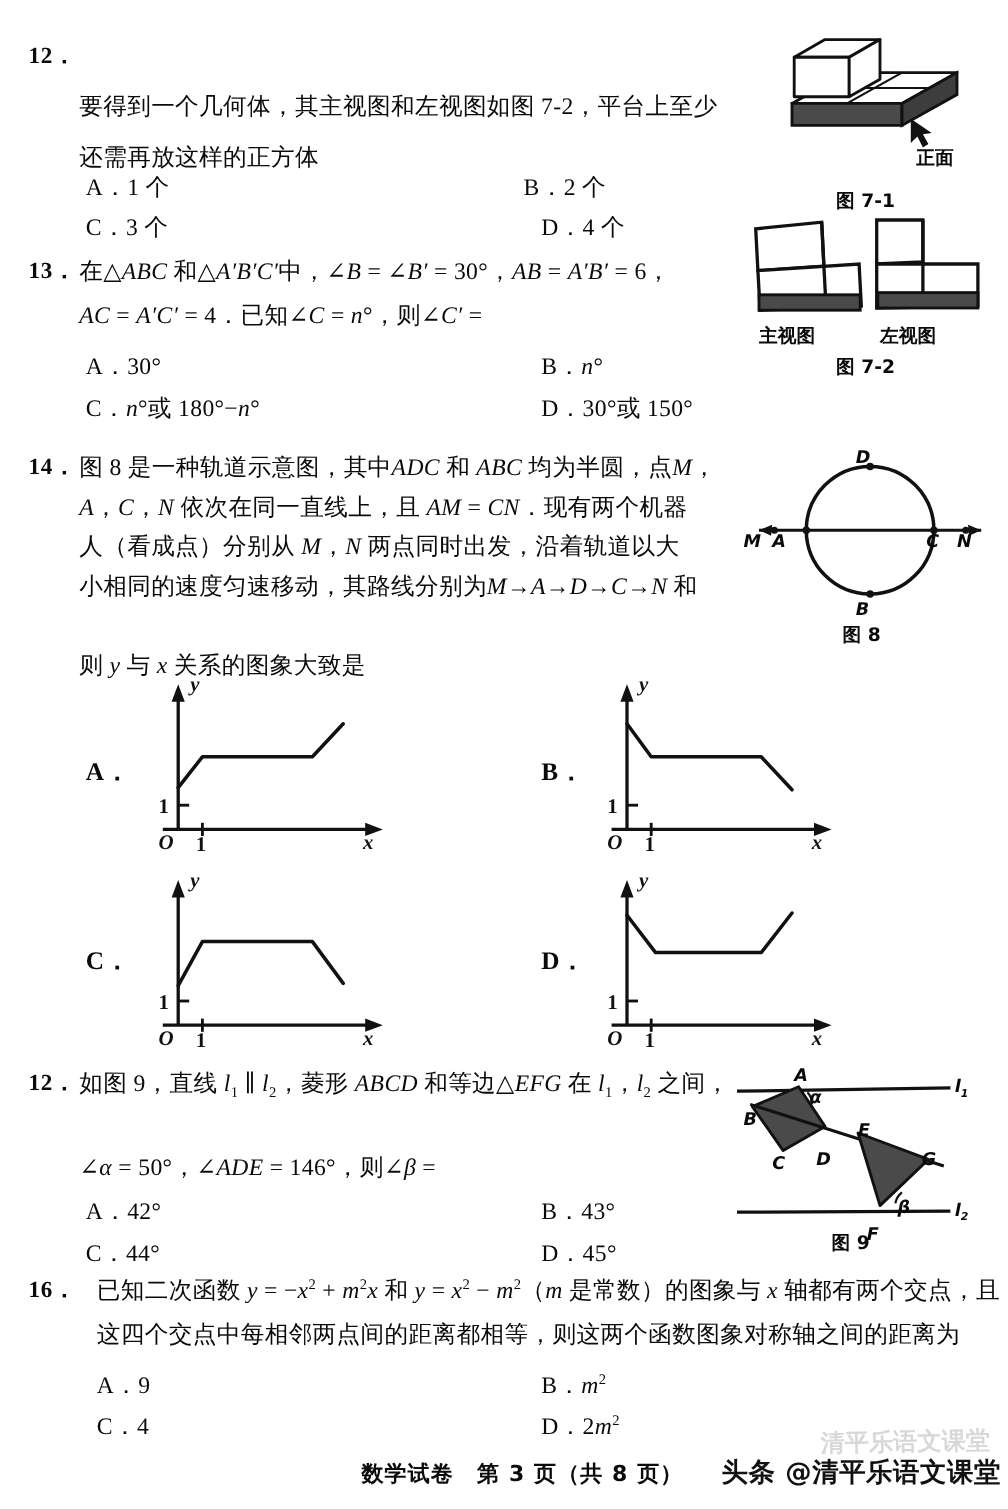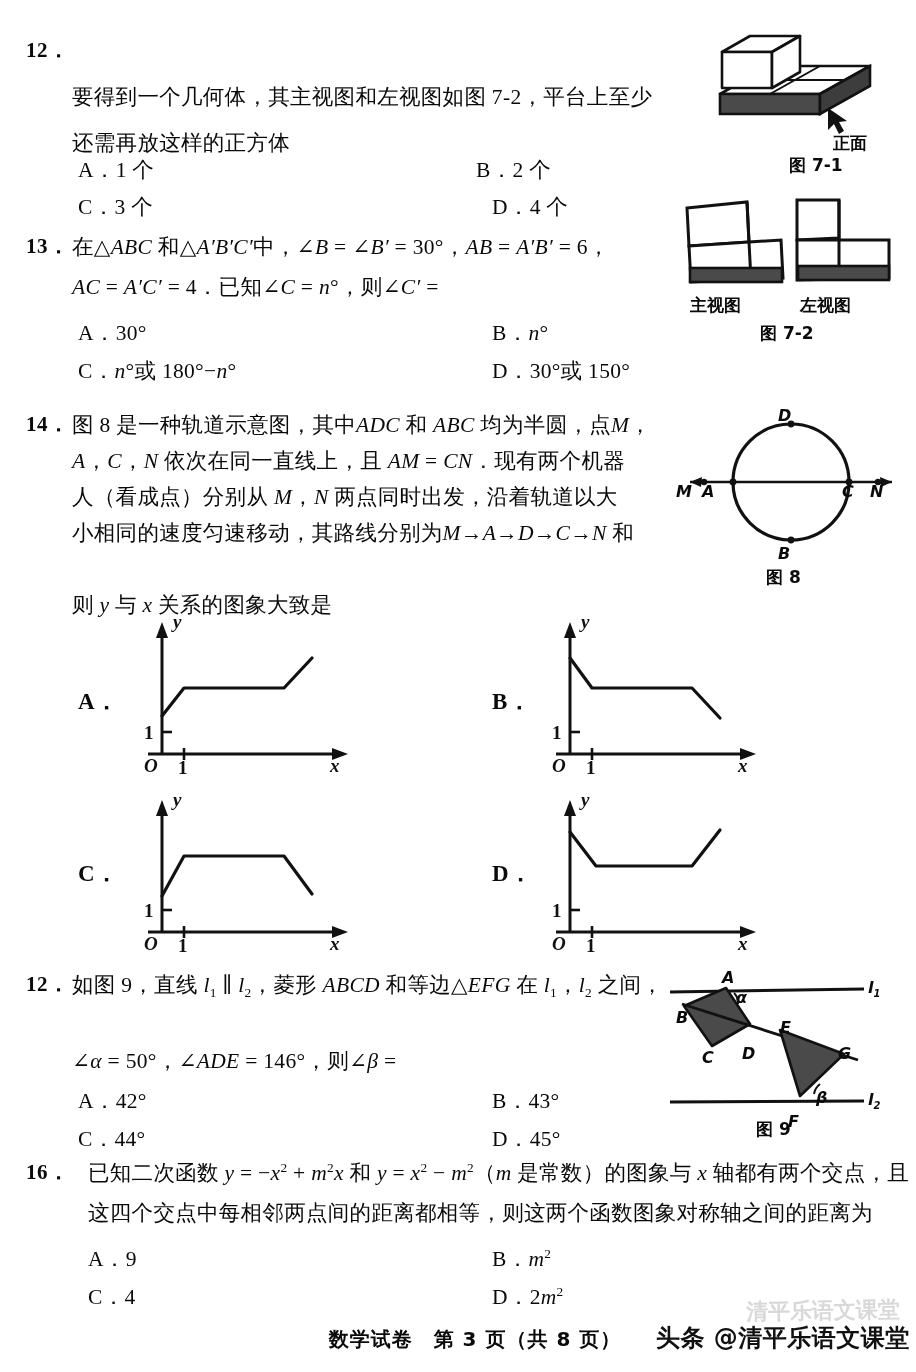--- a/index.html
+++ b/index.html
@@ -117,21 +117,21 @@
       <polygon points="22,26 72,26 72,62 22,62"></polygon>
       <polygon points="72,26 100,10 100,46 72,62"></polygon>
     </g>
 
     <g fill="#111">
       <polygon points="128,82 128,104 134,98 139,108 144,105 139,96 147,95"></polygon>
     </g>
   </svg>
 </div>
 <div class="figlabel cjk" style="left:785px;top:132px;font-size:17px;margin-left:48px;">正面</div>
-<div class="figcap" style="left:760px;top:154px;margin-left:29px;">图 7-1</div>
+<div class="figcap" style="left:760px;top:171px;">图 7-1</div>
 
 <div class="fig" style="left:684px;top:190px;">
   <svg width="215" height="110" viewBox="0 0 215 110">
 
     <g stroke="#111" stroke-width="3" fill="#ffffff">
       <polygon points="3,18 63,12 65,52 5,56"></polygon>
       <polygon points="5,56 97,50 99,88 7,92"></polygon>
       <line x1="63" y1="12" x2="65" y2="52"></line>
       <line x1="65" y1="52" x2="67" y2="90"></line>
     </g>

